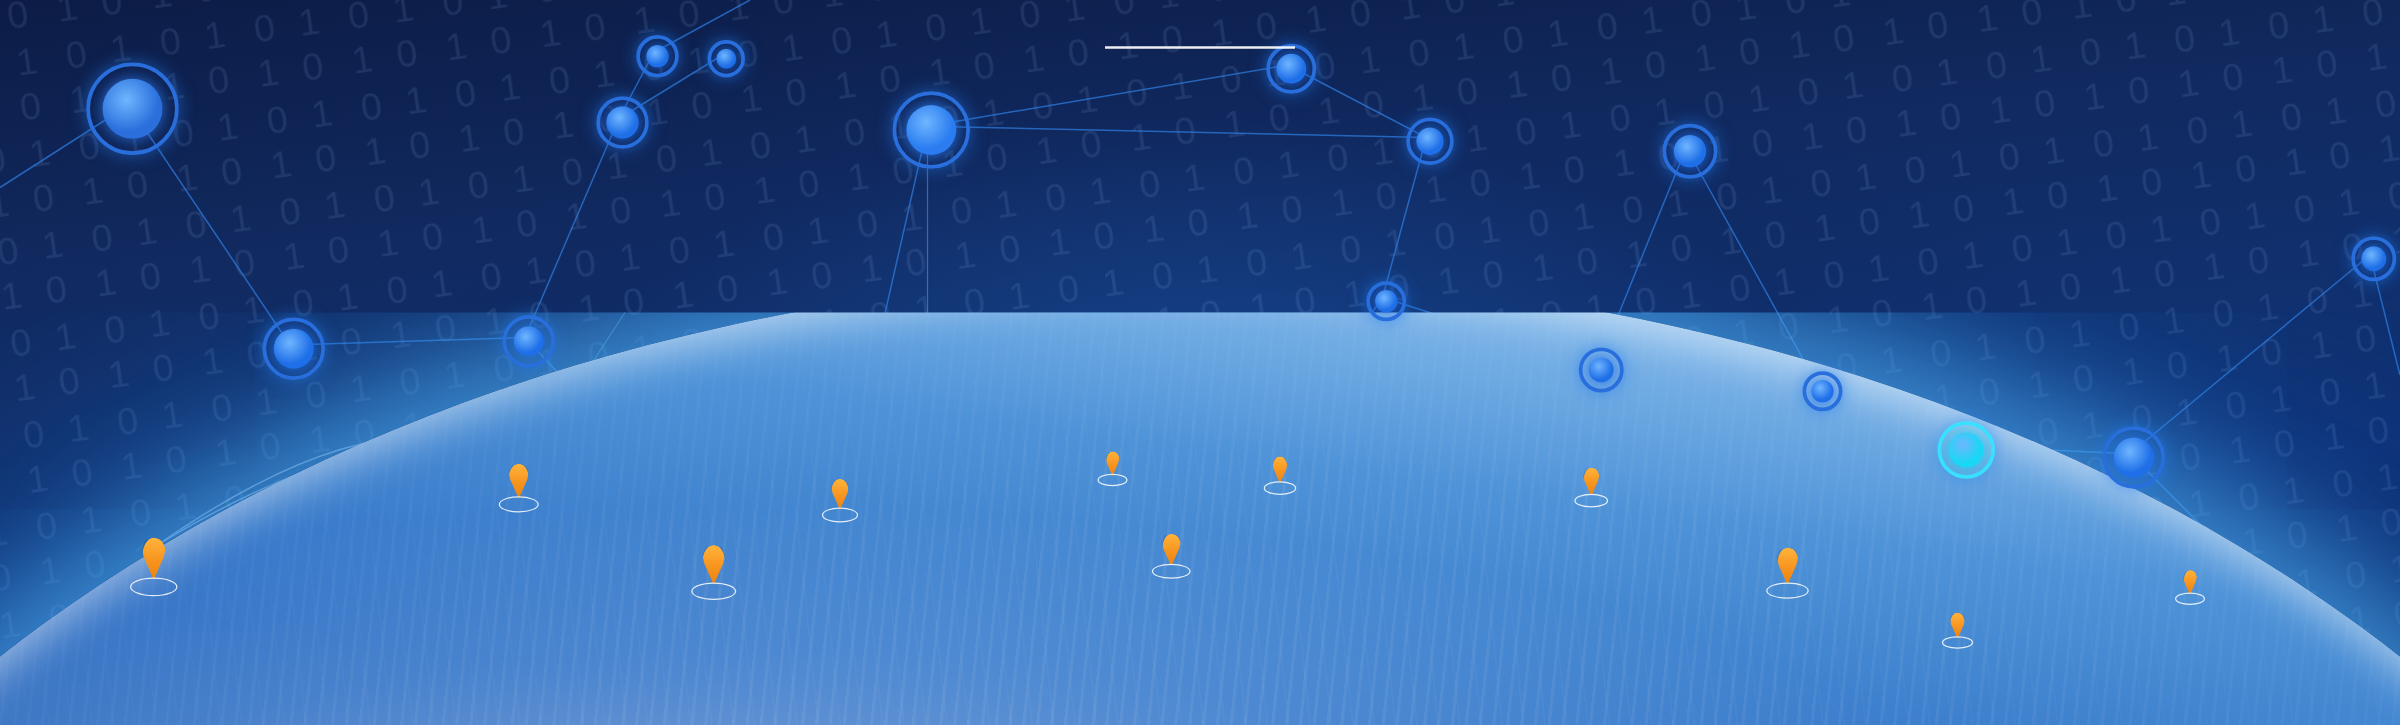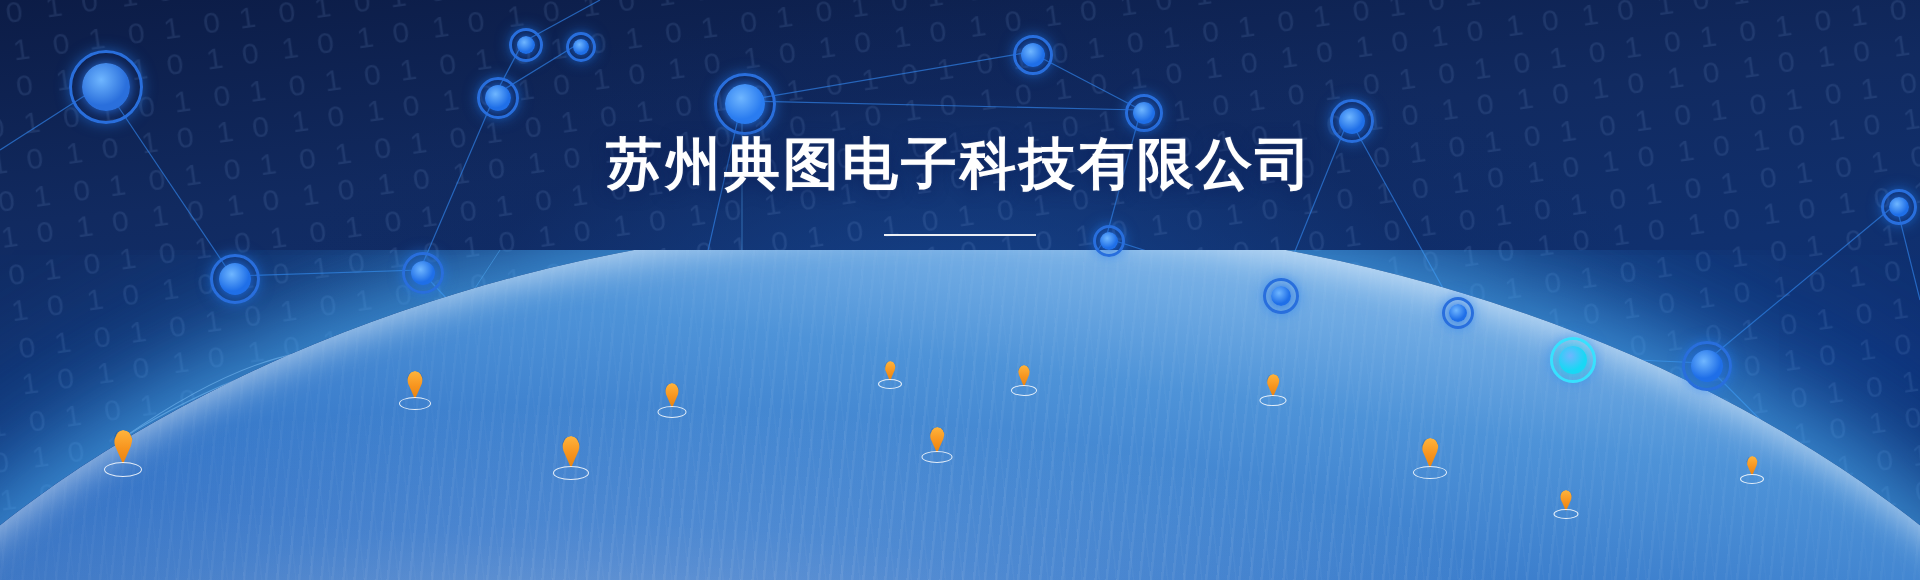--- a/index.html
+++ b/index.html
@@ -343,19 +343,18 @@
         <div style="position: absolute; left: 0px; top: 0px; width: 11px; height: 20px; background: linear-gradient(rgb(255, 180, 60) 0%, rgb(247, 148, 30) 55%, rgb(232, 130, 15) 100%); border-radius: 50% / 42% 42% 58% 58%; clip-path: polygon(50% 100%, 8% 46%, 0% 26%, 14% 6%, 50% 0%, 86% 6%, 100% 26%, 92% 46%); filter: drop-shadow(rgba(0, 20, 60, 0.55) 0px 2px 5px);"></div>
         <div class="ring" style="width: 22px; height: 8px;"></div>
       </div>
       <div class="pin" style="left: 1421.5px; top: 438px; width: 17px; height: 41px;">
         <div style="position: absolute; left: 0px; top: 0px; width: 17px; height: 30px; background: linear-gradient(rgb(255, 180, 60) 0%, rgb(247, 148, 30) 55%, rgb(232, 130, 15) 100%); border-radius: 50% / 42% 42% 58% 58%; clip-path: polygon(50% 100%, 8% 46%, 0% 26%, 14% 6%, 50% 0%, 86% 6%, 100% 26%, 92% 46%); filter: drop-shadow(rgba(0, 20, 60, 0.55) 0px 2px 5px);"></div>
         <div class="ring" style="width: 32px; height: 11px;"></div>
       </div>
     </div>
 
   <div class="content">
-    <h1 class="company-title">苏州典图电子科技有限公司</h1>
     <div class="divider-wrap">
       <span class="divider"></span>
     </div>
   </div>
 
 </div>
 
 </body></html>

